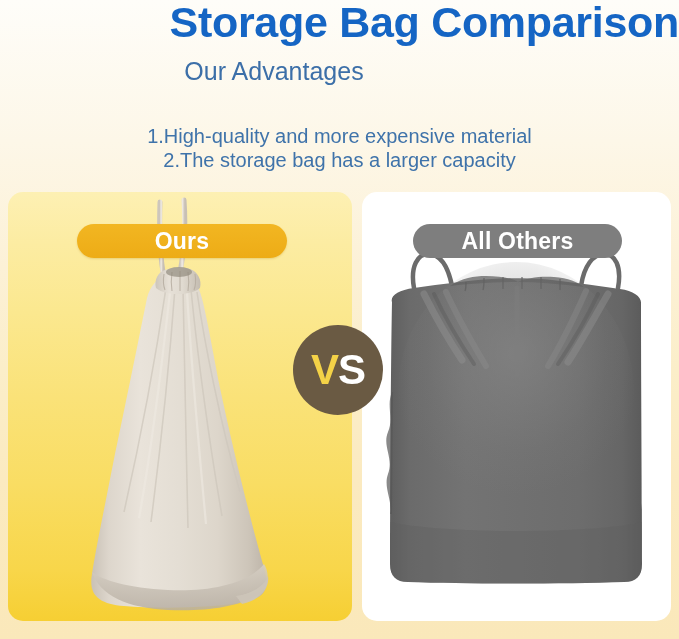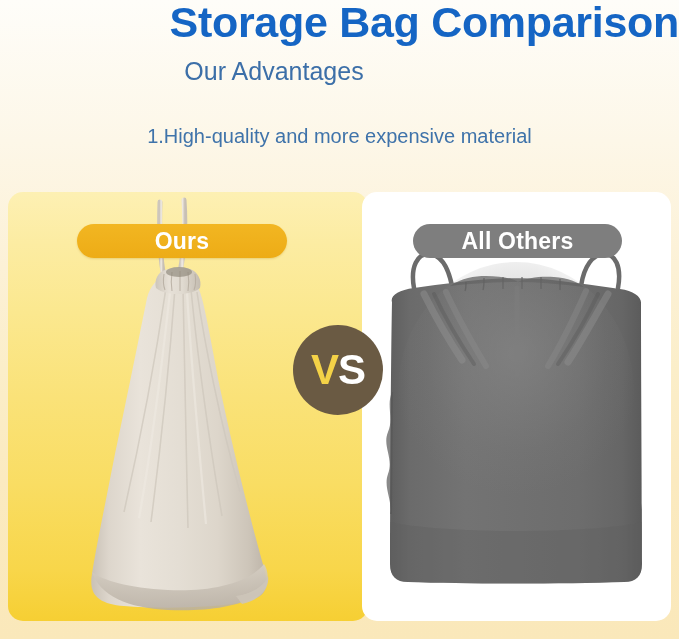--- a/index.html
+++ b/index.html
@@ -88,21 +88,20 @@
     border-radius: 15px;
     background: linear-gradient(180deg,
         #fdf0b3 0%,
         #fcecA2 12%,
         #fbe88f 28%,
         #fae278 48%,
         #f9dd63 68%,
         #f8d64a 88%,
         #f6cf33 100%);
     overflow: hidden;
-    padding-left: 16px;
   }
 
   #panel-others {
     position: absolute;
     left: 362px;
     top: 192px;
     width: 309px;
     height: 429px;
     border-radius: 15px;
     background: #ffffff;
@@ -176,20 +175,21 @@
 </head>
 <body>
 
 <div id="page">
 
   <div id="header">
     <div id="main-title">Storage Bag Comparison</div>
     <div id="subtitle">Our Advantages</div>
     <div id="advantage-list">
       <div class="advantage-line">1.High-quality and more expensive material</div>
+      <div class="advantage-line">2.The storage bag has a larger capacity</div>
     </div>
   </div>
 
   <div id="panel-ours">
 
     <svg id="bag-ours" viewBox="0 0 344 429">
       <defs>
         <linearGradient id="creamBody" x1="0" y1="0" x2="1" y2="0">
           <stop offset="0%" stop-color="#c9c1b6"></stop>
           <stop offset="10%" stop-color="#ddd6cc"></stop>

